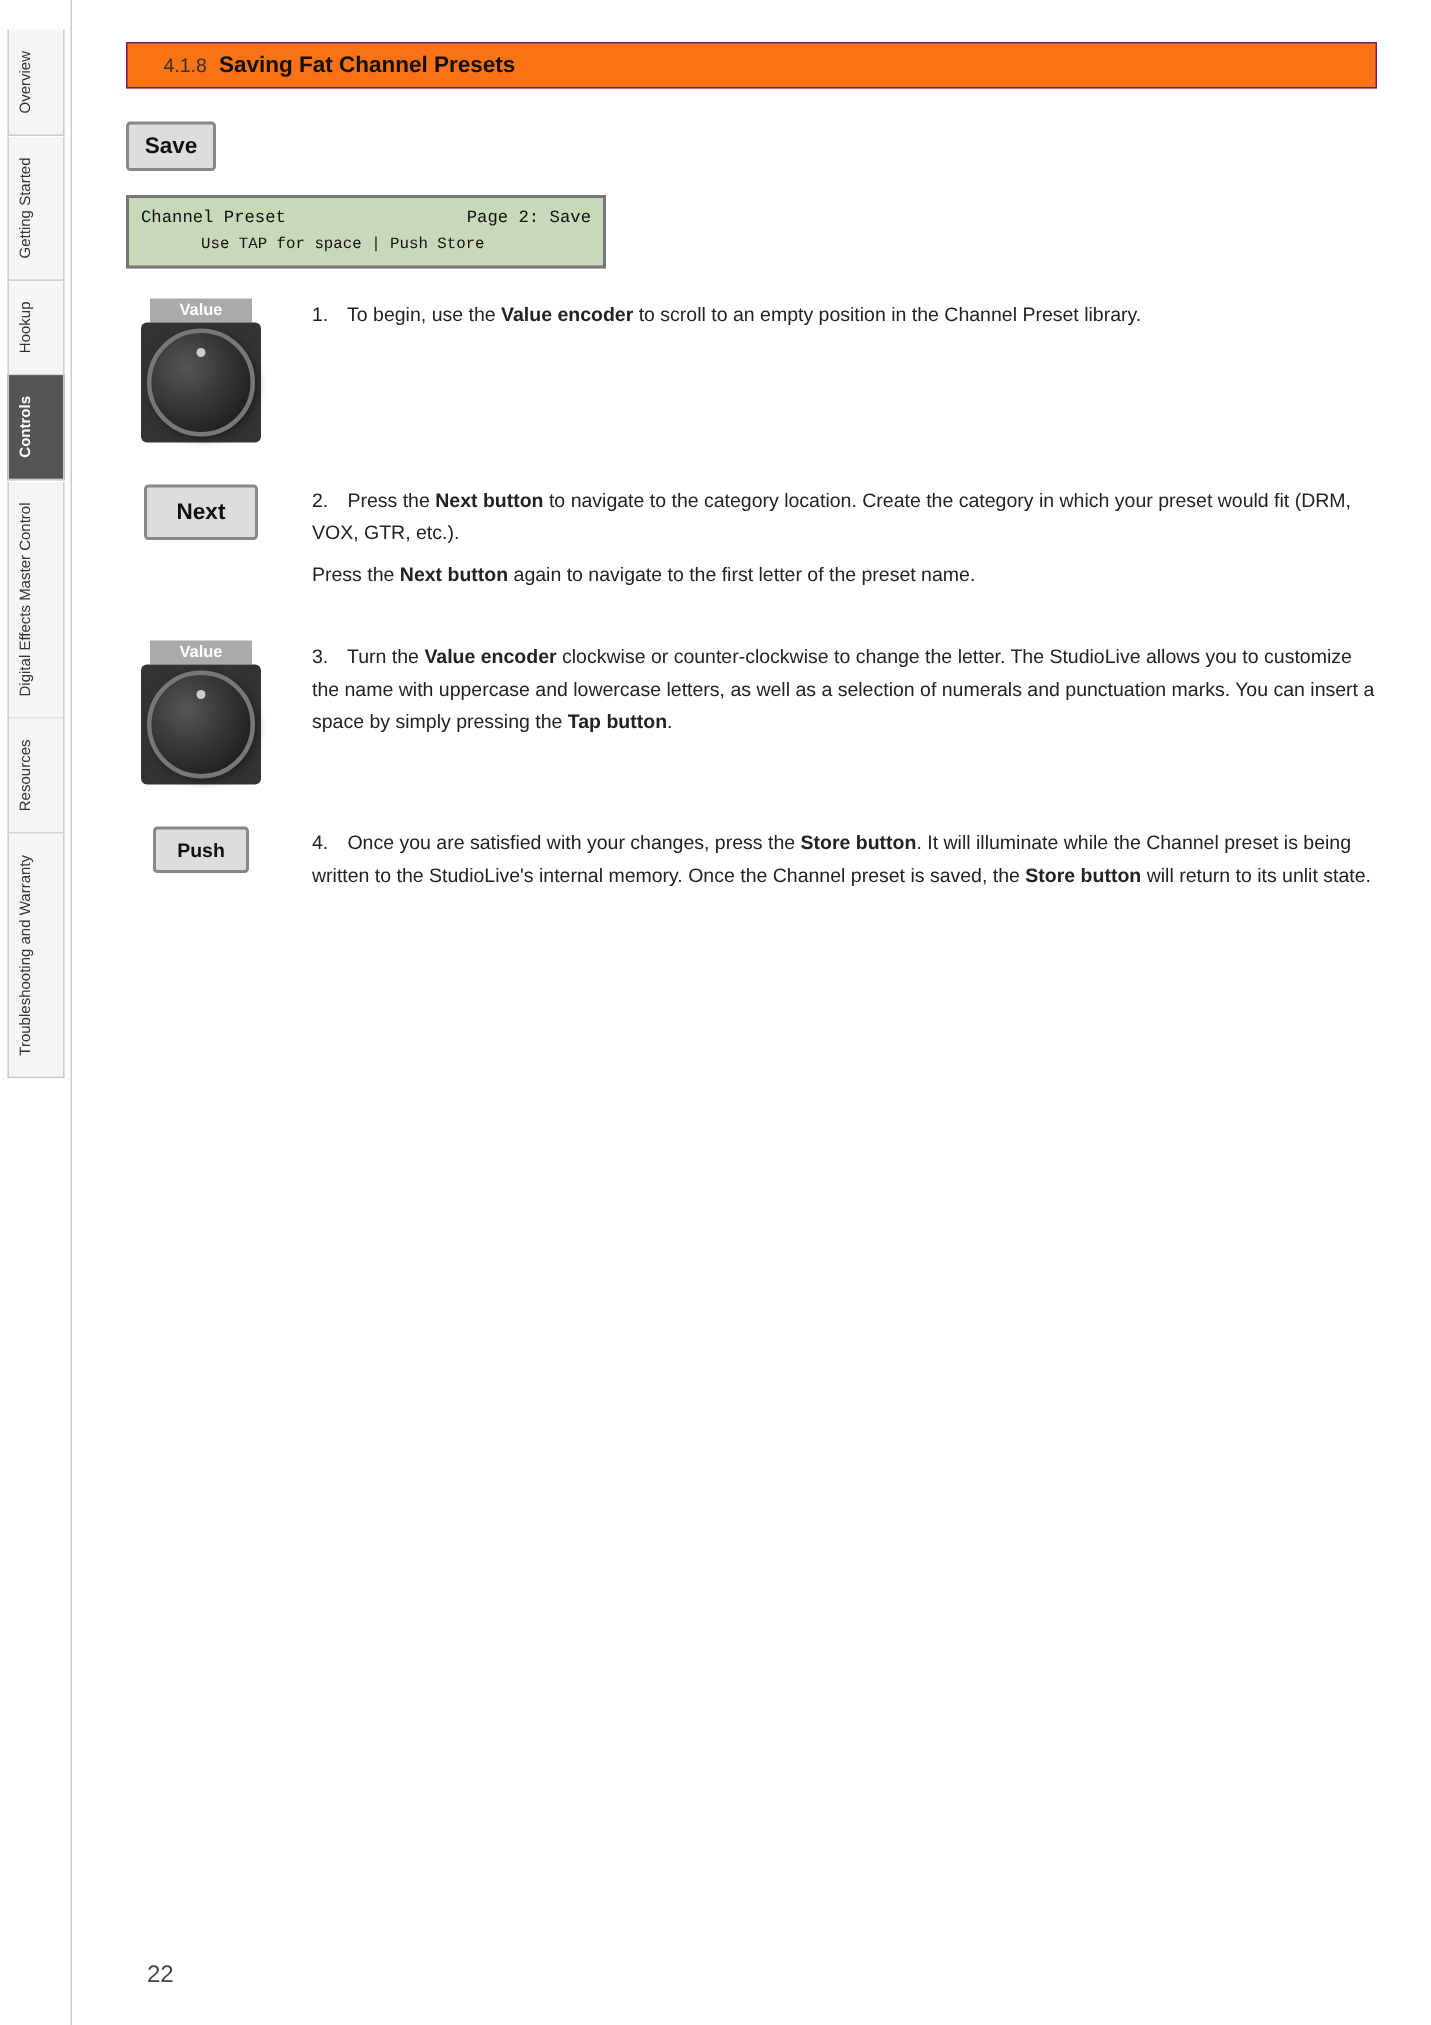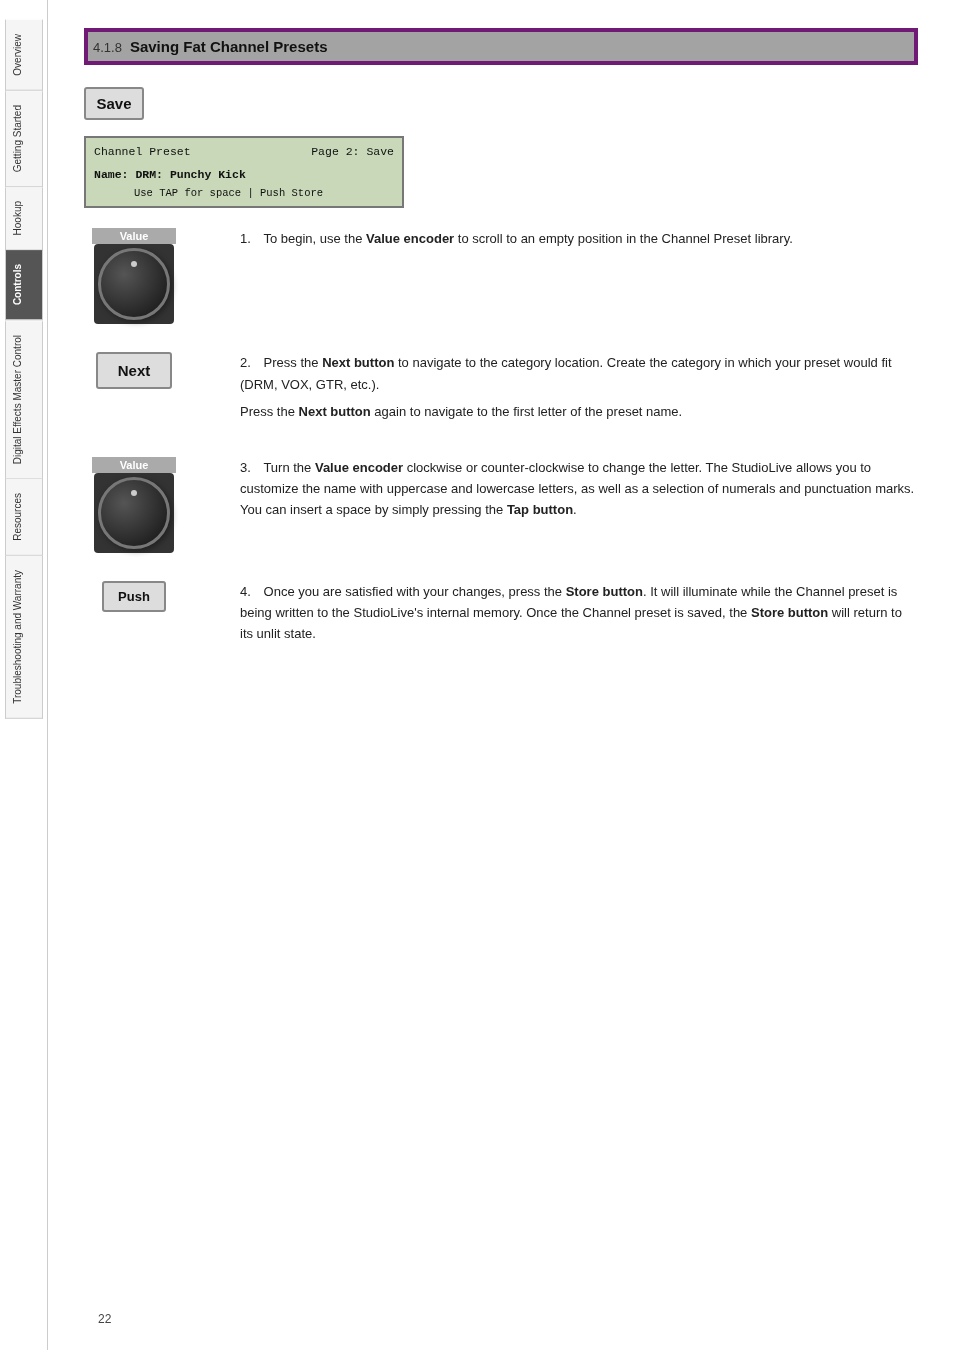--- a/index.html
+++ b/index.html
@@ -59,23 +59,23 @@
 
     
     .section-meta {
       font-size: 11px;
       color: #555;
       margin-bottom: 6px;
       letter-spacing: 0.02em;
     }
 
     .section-title-bar {
-      background: #a3a3a3;
-      border: 4px solid #701a75;
-      padding: 6px 5px;
+      background: #f97316;
+      border: 1px solid #701a75;
+      padding: 6px 24px;
       margin-bottom: 18px;
       display: flex;
       align-items: baseline;
       gap: 8px;
     }
     .section-number {
       font-size: 13px;
       color: #333;
     }
     .section-title {
@@ -164,21 +164,21 @@
       align-items: center;
       gap: 0;
     }
     .encoder-label {
       background: #aaa;
       color: #fff;
       font-size: 11px;
       font-weight: bold;
       padding: 2px 10px;
       margin-bottom: 0;
-      width: 84px;
+      width: 68px;
       text-align: center;
     }
     .encoder-knob {
       width: 72px;
       height: 72px;
       border-radius: 50%;
       background: radial-gradient(circle at 35% 35%, #555, #111);
       border: 3px solid #777;
       position: relative;
       box-shadow: 2px 2px 6px rgba(0,0,0,0.4);
@@ -237,29 +237,28 @@
       color: #222;
     }
     .step-number {
       font-weight: normal;
       min-width: 20px;
       display: inline-block;
     }
 
     .step-content p {
       margin-bottom: 6px;
-      margin-left: 32px;
     }
 
     
     .page-number {
       position: absolute;
       bottom: 24px;
       left: 50px;
-      font-size: 12px;
+      font-size: 16px;
       color: #444;
     }
   </style>
 </head>
 <body>
 
 <div class="sidebar">
 
 <div class="sidebar-tab">Overview</div>
     <div class="sidebar-tab">Getting Started</div>
@@ -280,21 +279,20 @@
 
   <div class="intro-row">
     <div class="save-button-img">Save</div>
   </div>
 
   <div class="lcd-display">
     <div class="lcd-row">
       <span>Channel Preset</span>
       <span>Page 2: Save</span>
     </div>
-    <div class="lcd-name-row">Name:  DRM:  Punchy  Kick</div>
     <div class="lcd-tap-row">Use TAP for space | Push Store</div>
   </div>
 
   <div class="steps">
 
   <div class="step-row">
         <div class="step-control">
           <div class="encoder-container">
             <div class="encoder-label">Value</div>
             <div class="encoder-outer">

